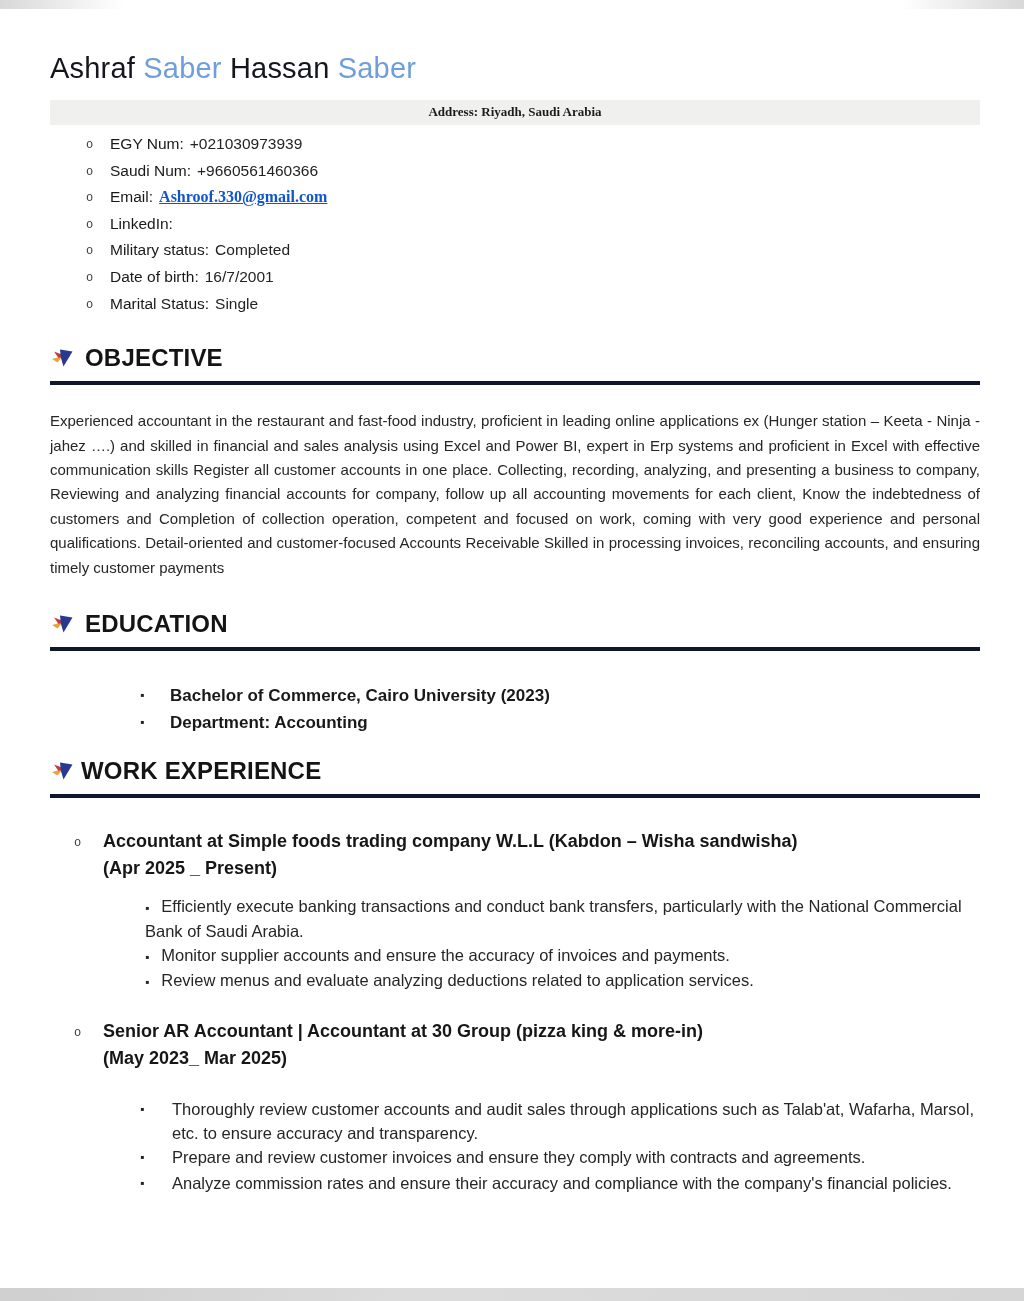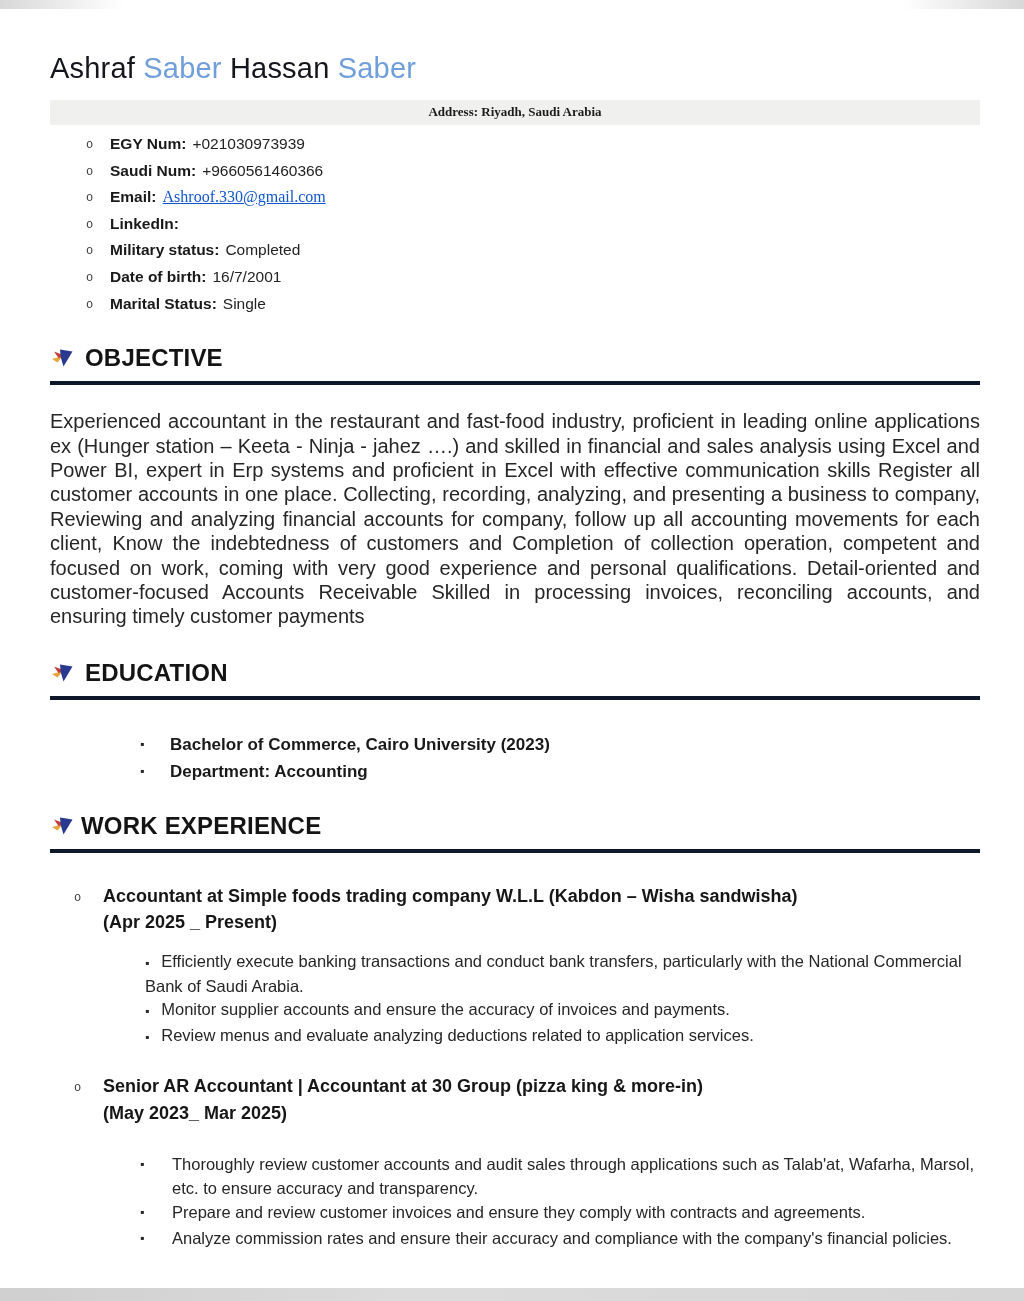--- a/index.html
+++ b/index.html
@@ -47,48 +47,49 @@
 
   
   .contact-list{margin:7px 0 0 36px;}
   .c-row{display:flex;align-items:baseline;line-height:24.6px;font-size:15.5px;}
   .o-b{
     width:24px;flex:0 0 24px;
     font-family:"Liberation Mono", monospace;
     font-size:12px;color:#3a3a3a;
     transform:translateY(-1px);
   }
-  .c-label{font-weight:bold;color:#191919;margin-right:6px;white-space:nowrap;text-align:center;}
+  .c-label{font-weight:normal;color:#191919;margin-right:6px;white-space:nowrap;text-align:center;}
   .c-val{color:#232323;}
   a.link{
     color:#1155cc;
     font-family:"Liberation Serif", serif;
     font-size:16px;
     text-decoration:underline;
     cursor:pointer;
+    font-weight:bold;
   }
 
   
   .sec-head{
     display:flex;align-items:center;gap:11px;
     margin-top:26px;
     padding-bottom:9px;
     border-bottom:4px solid #0f172a;
   }
   .sec-head.tight{gap:7px;}
   .sec-title{
     font-size:24px;font-weight:bold;color:#141414;letter-spacing:.2px;
     line-height:28px;
   }
   .icon{width:24px;height:24px;flex:0 0 24px;}
 
   
   .obj{
     margin:24px 0 0 0;
-    font-size:20px;
+    font-size:15px;
     line-height:24.4px;
     text-align:justify;
     color:#262626;
   }
 
   
   .edu-list{margin:32px 0 0 90px;}
   .edu-item{display:flex;align-items:baseline;font-weight:bold;font-size:17px;line-height:26px;color:#191919;}
   .sq{flex:0 0 30px;width:30px;font-size:12px;color:#222;transform:translateY(-2px);}
 
@@ -180,21 +181,21 @@
       <div class="edu-item">
         <span class="sq">▪</span>
         <span>Bachelor of Commerce, Cairo University (2023)</span>
       </div>
       <div class="edu-item">
         <span class="sq">▪</span>
         <span>Department: Accounting</span>
       </div>
     </div>
 
-    <div class="sec-head tight" style="margin-top:26px;align-items:center;">
+    <div class="sec-head tight" style="margin-top:20px;align-items:center;">
       <svg class="icon" viewBox="0 0 24 24" aria-hidden="true">
         <path fill="#e8a33d" d="M2 13 L13 10 L7.5 16.5 Z"></path>
         <path fill="#c43b3b" d="M4 5.5 L14.5 9.5 L8.5 12 Z"></path>
         <path fill="#2a3990" d="M10 3.5 L22.5 5.5 L13.5 20.5 L10.8 11.5 Z"></path>
       </svg>
       <span class="sec-title">WORK EXPERIENCE</span>
     </div>
 
     <div class="job job1">
       <div class="job-head">

